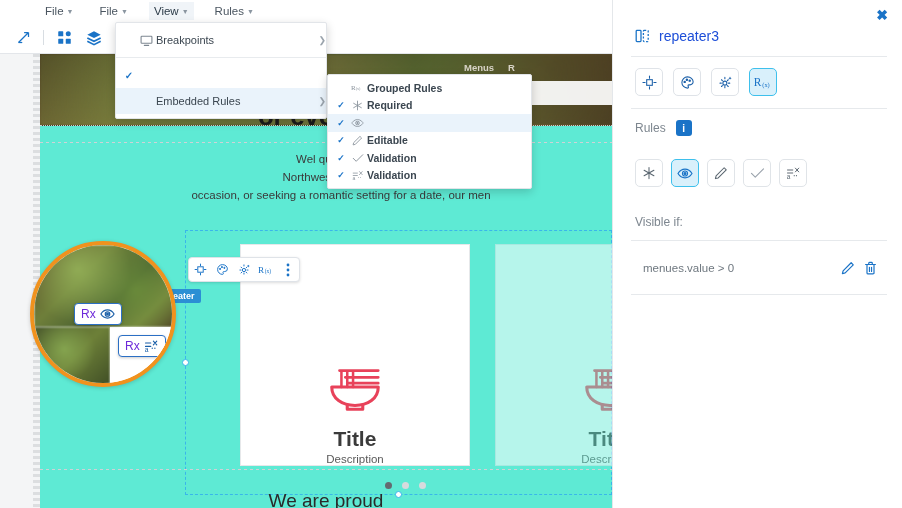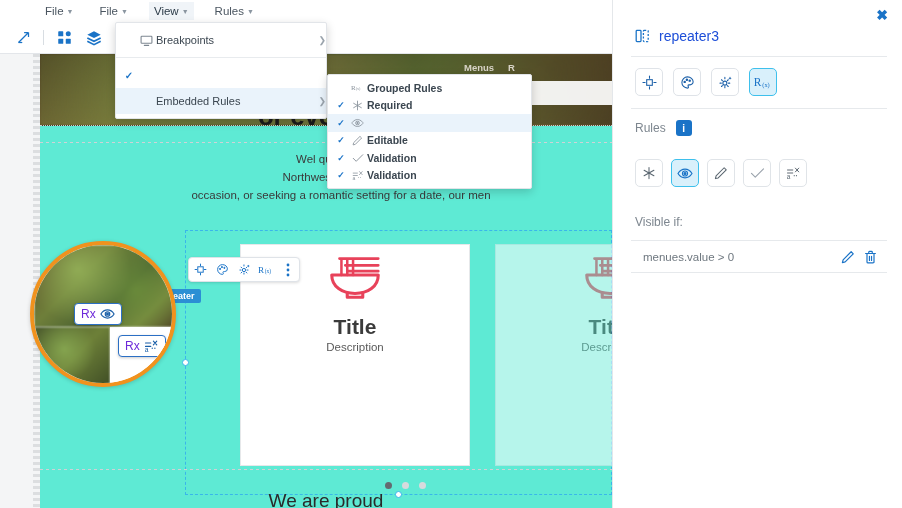--- a/index.html
+++ b/index.html
@@ -137,21 +137,21 @@
     width: 22px; height: 23px; display: flex; align-items: center;
     justify-content: center; color: #1a73c7; cursor: pointer;
   }
 
   
   .cards { position: absolute; left: 155px; top: 190px; width: 420px; height: 230px; }
   .card {
     position: absolute; top: 0; width: 230px; height: 222px;
     border: 1px solid #e6e8ea; background: #fff;
     display: flex; flex-direction: column; align-items: center;
-    justify-content: flex-start; gap: 2px;
+    justify-content: flex-end; gap: 2px;
   }
   .card.c1 { left: 45px; }
   .card.c2 { left: 300px; opacity: .55; }
   .card-title { font-size: 21px; font-weight: bold; color: #3b3b3b; margin-top: 6px; }
   .card-desc { font-size: 11.5px; color: #5a5a5a; }
 
   .carousel-dots {
     position: absolute; left: 0; top: 238px; width: 420px;
     display: flex; justify-content: center; gap: 10px;
   }
@@ -269,21 +269,21 @@
   .ricon {
     width: 28px; height: 28px; border: 1px solid #e0e4e8; border-radius: 5px;
     background: #fff; display: flex; align-items: center; justify-content: center;
     color: #5a6670; cursor: pointer;
   }
   .ricon.active { background: #d9f0fb; border-color: #3ec0ec; color: #1a73c7; }
   .visible-if {
     position: absolute; left: 22px; top: 215px; font-size: 12px; color: #7d868f;
   }
   .rule-row {
-    position: absolute; left: 18px; top: 240px; width: 256px; height: 33px;
+    position: absolute; left: 18px; top: 240px; width: 256px; height: 55px;
     border-top: 1px solid #e6e9ec; border-bottom: 1px solid #e6e9ec;
     display: flex; align-items: center; padding: 0 6px 0 12px;
   }
   .rule-expr { flex: 1; font-size: 11.5px; color: #6e777f; }
   .rule-act { width: 22px; display: flex; align-items: center; justify-content: center;
     cursor: pointer; color: #1a73c7; }
   .rule-act.del { color: #1a73c7; }
   svg { display: block; }
 </style>
 </head>

